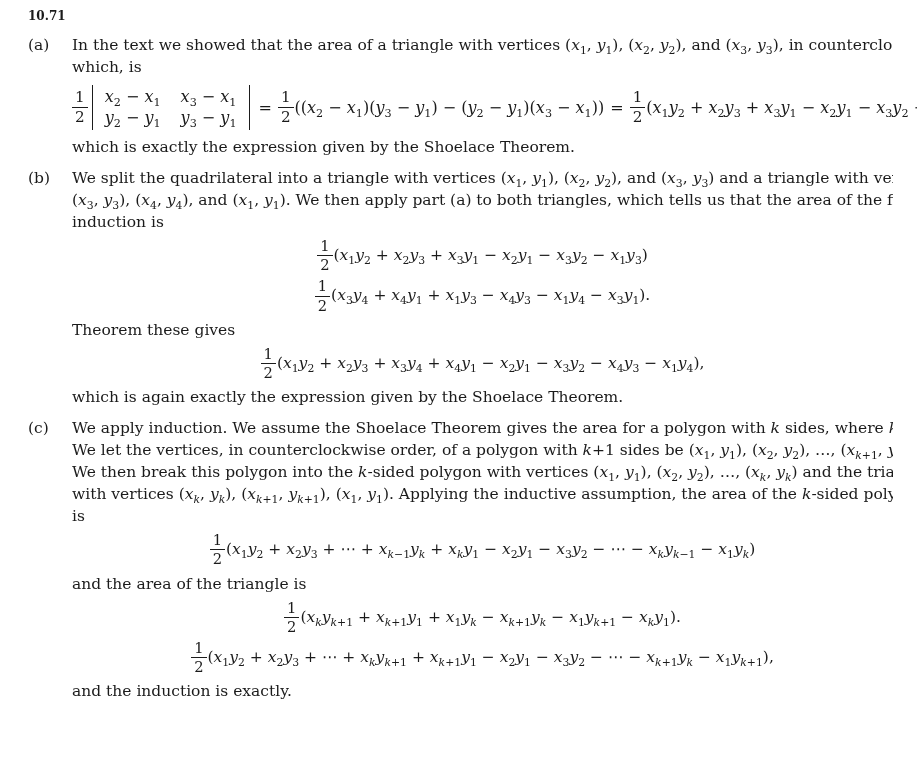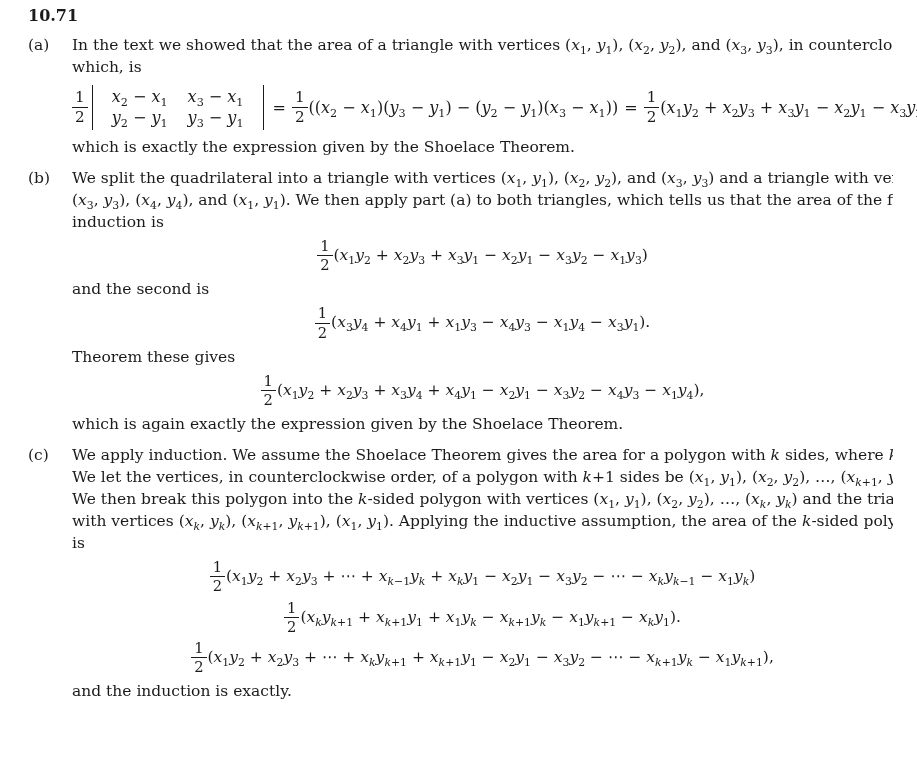--- a/index.html
+++ b/index.html
@@ -12,21 +12,21 @@
     height: 779px;
     box-sizing: border-box;
     padding: 5px 24px 0 28px;
     font-family: "DejaVu Serif", "Liberation Serif", serif;
     font-size: 15.5px;
     line-height: 22px;
     overflow: hidden;
   }
   .pnum {
     font-weight: bold;
-    font-size: 16px;
+    font-size: 12px;
     margin-bottom: 7px;
   }
   .part {
     display: flex;
     margin-bottom: 9px;
   }
   .plabel {
     flex: none;
     width: 44px;
   }
@@ -80,21 +80,21 @@
   .frac .num {
     border-bottom: 1.2px solid currentColor;
     padding: 0 3px 1px 3px;
   }
   .frac .den { padding-top: 1px; }
   .det {
     display: inline-grid;
     grid-template-columns: auto auto;
     column-gap: 20px;
     row-gap: 1px;
-    padding: 2px 19px;
+    padding: 2px 12px;
     margin: 0 3px;
     border-left: 1.4px solid currentColor;
     border-right: 1.4px solid currentColor;
     text-align: left;
   }
   .rel { margin: 0 6px; }
 </style>
 </head>
 <body>
 
@@ -145,21 +145,20 @@
       <div class="jline last">induction is</div>
 
       <div class="eq">
         <span class="frac">
             <span class="num">1</span>
             <span class="den">2</span>
           </span>
         <span class="m">(<i>x</i><sub>1</sub><i>y</i><sub>2</sub> + <i>x</i><sub>2</sub><i>y</i><sub>3</sub> + <i>x</i><sub>3</sub><i>y</i><sub>1</sub> − <i>x</i><sub>2</sub><i>y</i><sub>1</sub> − <i>x</i><sub>3</sub><i>y</i><sub>2</sub> − <i>x</i><sub>1</sub><i>y</i><sub>3</sub>)</span>
       </div>
 
-      <div class="pline">and the second is</div>
 
       <div class="eq">
         <span class="frac">
             <span class="num">1</span>
             <span class="den">2</span>
           </span>
         <span class="m">(<i>x</i><sub>3</sub><i>y</i><sub>4</sub> + <i>x</i><sub>4</sub><i>y</i><sub>1</sub> + <i>x</i><sub>1</sub><i>y</i><sub>3</sub> − <i>x</i><sub>4</sub><i>y</i><sub>3</sub> − <i>x</i><sub>1</sub><i>y</i><sub>4</sub> − <i>x</i><sub>3</sub><i>y</i><sub>1</sub>).</span>
       </div>
 
       <div class="pline">Theorem these gives</div>
@@ -186,20 +185,21 @@
       <div class="jline last">is</div>
 
       <div class="eq">
         <span class="frac">
             <span class="num">1</span>
             <span class="den">2</span>
           </span>
         <span class="m">(<i>x</i><sub>1</sub><i>y</i><sub>2</sub> + <i>x</i><sub>2</sub><i>y</i><sub>3</sub> + ⋯ + <i>x</i><sub><i>k</i>−1</sub><i>y</i><sub><i>k</i></sub> + <i>x</i><sub><i>k</i></sub><i>y</i><sub>1</sub> − <i>x</i><sub>2</sub><i>y</i><sub>1</sub> − <i>x</i><sub>3</sub><i>y</i><sub>2</sub> − ⋯ − <i>x</i><sub><i>k</i></sub><i>y</i><sub><i>k</i>−1</sub> − <i>x</i><sub>1</sub><i>y</i><sub><i>k</i></sub>)</span>
       </div>
 
+      <div class="pline">and the area of the triangle is</div>
 
       <div class="eq">
         <span class="frac">
             <span class="num">1</span>
             <span class="den">2</span>
           </span>
         <span class="m">(<i>x</i><sub><i>k</i></sub><i>y</i><sub><i>k</i>+1</sub> + <i>x</i><sub><i>k</i>+1</sub><i>y</i><sub>1</sub> + <i>x</i><sub>1</sub><i>y</i><sub><i>k</i></sub> − <i>x</i><sub><i>k</i>+1</sub><i>y</i><sub><i>k</i></sub> − <i>x</i><sub>1</sub><i>y</i><sub><i>k</i>+1</sub> − <i>x</i><sub><i>k</i></sub><i>y</i><sub>1</sub>).</span>
       </div>
 
 

